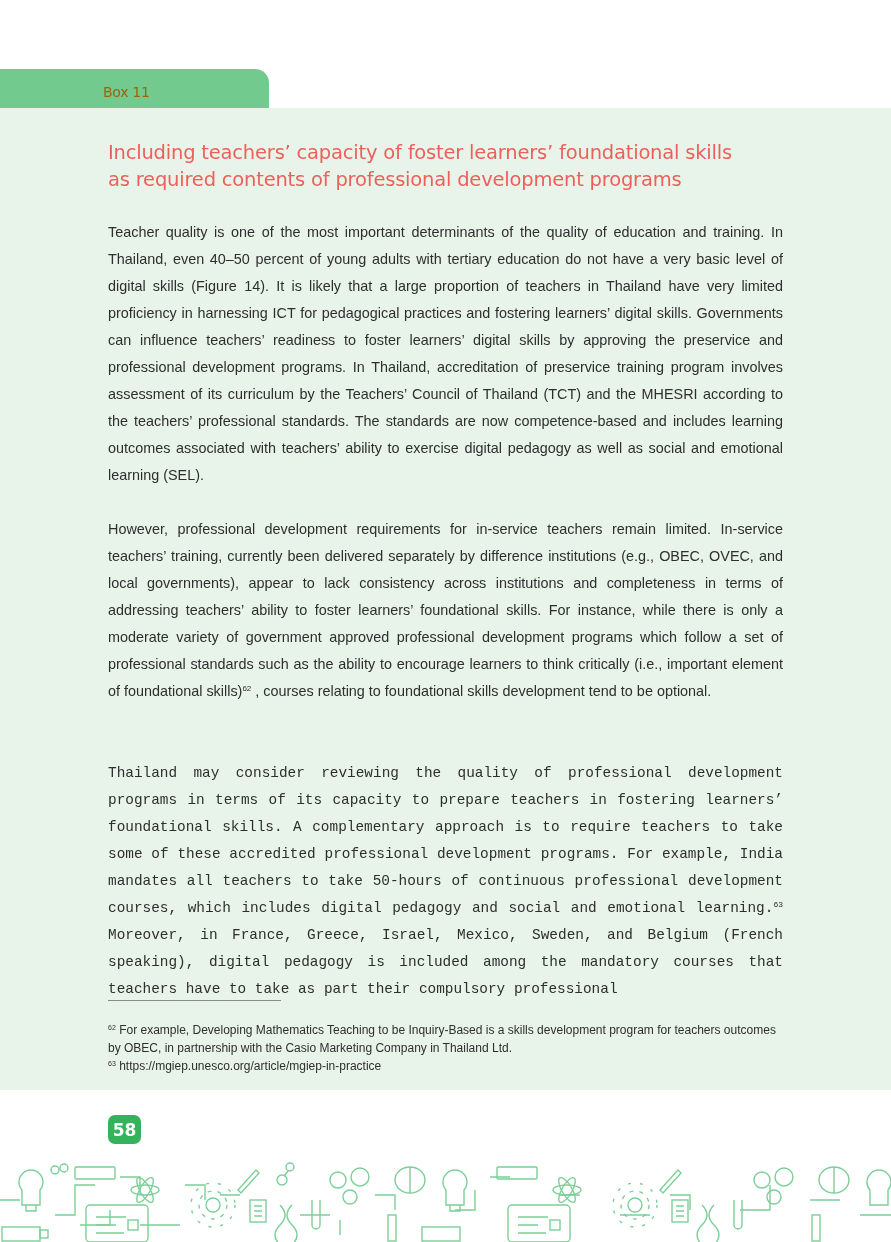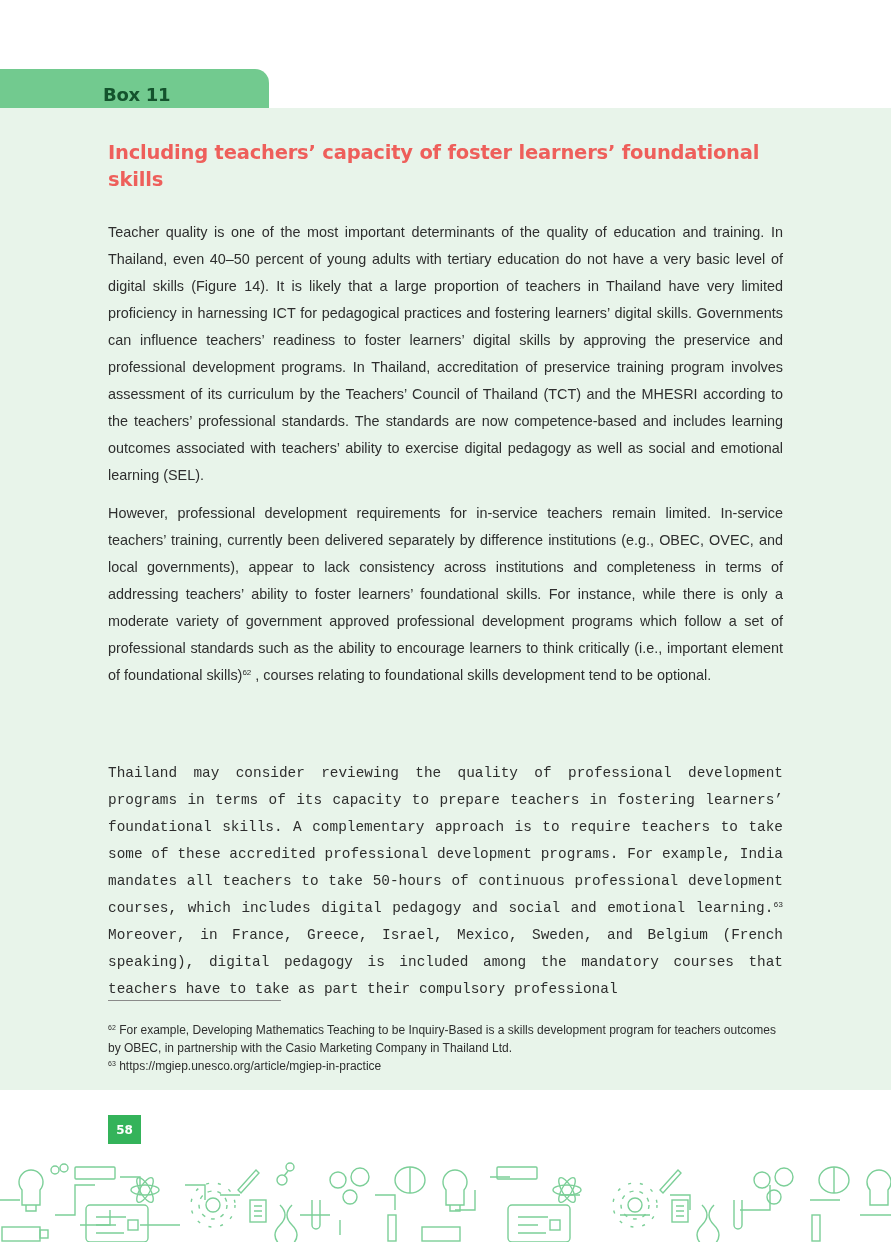--- a/index.html
+++ b/index.html
@@ -7,70 +7,71 @@
     width:891px; height:1242px; position:relative; overflow:hidden;
     background:#ffffff;
     font-family:"Liberation Sans", sans-serif;
   }
   .box-tab {
     position:absolute; left:0; top:69px; width:269px; height:42px;
     background:#72ca8f; border-top-right-radius:14px;
   }
   .box-tab-label {
     position:absolute; left:103px; top:84px;
-    color:#14532d; font-weight:bold; font-size:18px;
+    color:#a16207; font-weight:normal; font-size:14px;
     font-family:"DejaVu Sans", sans-serif; letter-spacing:-0.3px;
   }
   .box-panel {
     position:absolute; left:0; top:108px; width:891px; height:982px;
     background:#e8f4ea;
   }
   .box-title {
     position:absolute; left:108px; top:139px; width:700px;
-    color:#ee5f5b; font-weight:bold; font-size:19.5px; line-height:27px;
+    color:#ee5f5b; font-weight:normal; font-size:19.5px; line-height:27px;
     font-family:"DejaVu Sans", sans-serif; letter-spacing:-0.2px;
   }
   .body-text {
     position:absolute; left:108px; width:675px;
     color:#2e2e2e; font-size:14.4px; line-height:27px;
     text-align:justify;
     font-family:"Liberation Sans", sans-serif;
   }
   .body-text sup { font-size:8px; line-height:0; vertical-align:5px; }
   #para1 { top:219px; }
-  #para2 { top:500px; }
+  #para2 { top:516px; }
   #para3 { top:760px;font-family:Liberation Mono, monospace; }
   .fn-rule {
     position:absolute; left:108px; top:1000px; width:173px; height:1px;
     background:#8a8a8a;
   }
   .footnotes {
     position:absolute; left:108px; top:1021px; width:680px;
     color:#2e2e2e; font-size:12px; line-height:18px;
     font-family:"Liberation Sans", sans-serif;
   }
   .footnotes sup { font-size:7px; vertical-align:4px; line-height:0; }
   .page-num {
     position:absolute; left:108px; top:1115px; width:33px; height:29px;
-    background:#34b35a; border-radius:0;
-    color:#fff; font-weight:bold; font-size:12px;
+    background:#34b35a; border-radius:7px;
+    color:#fff; font-weight:bold; font-size:17px;
     display:flex; align-items:center; justify-content:center;
     font-family:"DejaVu Sans", sans-serif;
   }
   .footer-art { position:absolute; left:0; top:1155px; width:891px; height:87px; }
 </style>
 </head>
 <body>
 
 <div class="box-tab"></div>
 <div class="box-tab-label">Box 11</div>
 <div class="box-panel"></div>
 
 <div class="box-title">
   <div>Including teachers’ capacity of foster learners’ foundational skills</div>
+  <div>as required contents of  professional development programs</div>
 </div>
 
 <div class="body-text" id="para1">Teacher quality is one of the most important determinants of the quality of education and training. In Thailand, even 40–50 percent of young adults with tertiary education do not have a very basic level of digital skills (Figure 14). It is likely that a large proportion of teachers in Thailand have very limited proficiency in harnessing ICT for pedagogical practices and fostering learners’ digital skills. Governments can influence teachers’ readiness to foster learners’ digital skills by approving the preservice and professional development programs. In Thailand, accreditation of preservice training program involves assessment of its curriculum by the Teachers’ Council of Thailand (TCT) and the MHESRI according to the teachers’ professional standards. The standards are now competence-based and includes learning outcomes associated with teachers’ ability to exercise digital pedagogy as well as social and emotional learning (SEL).</div>
 
 <div class="body-text" id="para2"><span>However, professional development requirements for in-service teachers remain limited. In-service teachers’ training, currently been delivered separately by difference institutions (e.g., OBEC, OVEC, and local governments), appear to lack consistency across institutions and completeness in terms of addressing teachers’ ability to foster learners’ foundational skills. For instance, while there is only a moderate variety of government approved professional development programs which follow a set of professional standards such as the ability to encourage learners to think critically (i.e., important element of foundational skills)</span><sup>62</sup><span> , courses relating to foundational skills development tend to be optional.</span></div>
 
 <div class="body-text" id="para3"><span>Thailand may consider reviewing the quality of professional development programs in terms of its capacity to prepare teachers in fostering learners’ foundational skills. A complementary approach is to require teachers to take some of these accredited professional development programs. For example, India mandates all teachers to take 50-hours of continuous professional development courses, which includes digital pedagogy and social and emotional learning.</span><sup>63</sup><span>  Moreover, in France, Greece, Israel, Mexico, Sweden, and Belgium (French speaking), digital pedagogy is included among the mandatory courses that teachers have to take as part their compulsory professional</span></div>
 
 <div class="fn-rule"></div>
 

